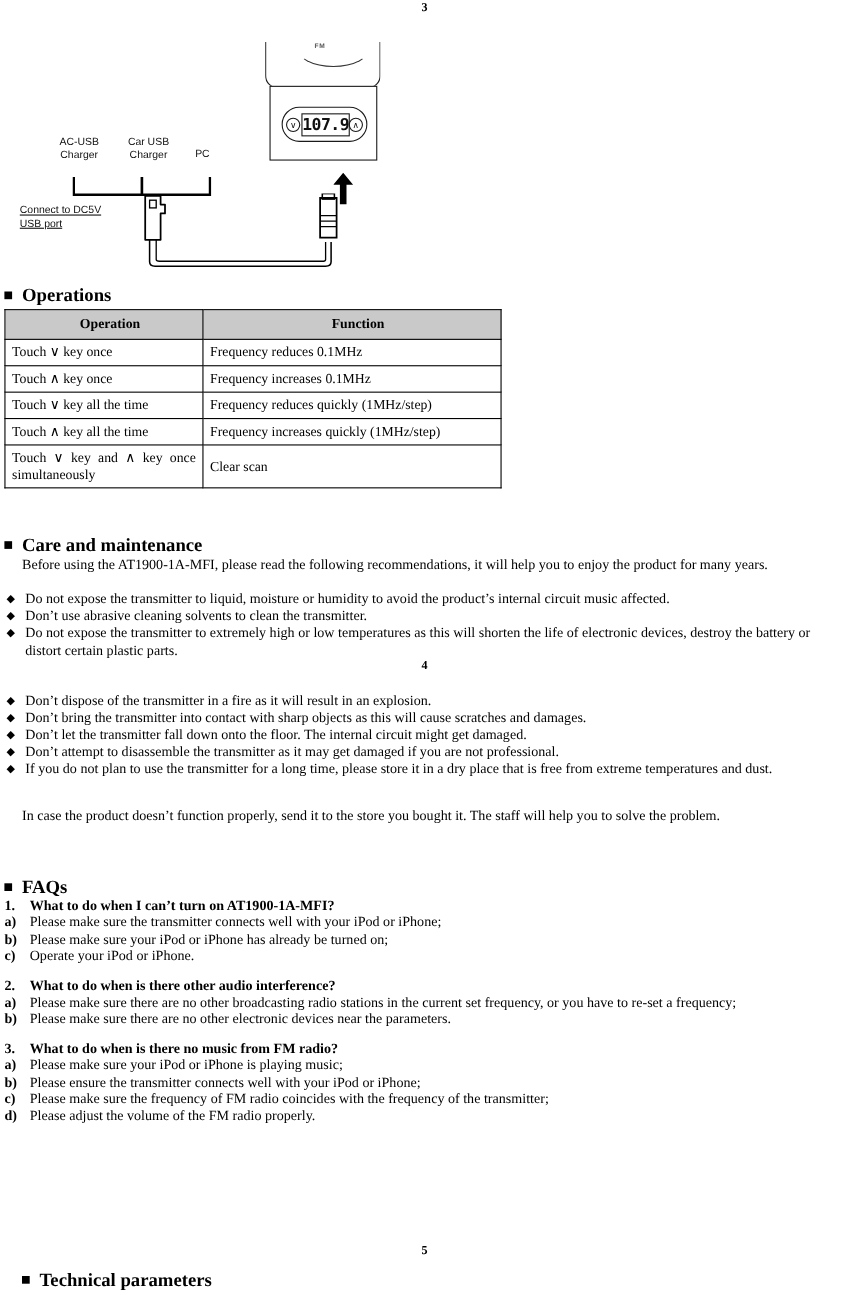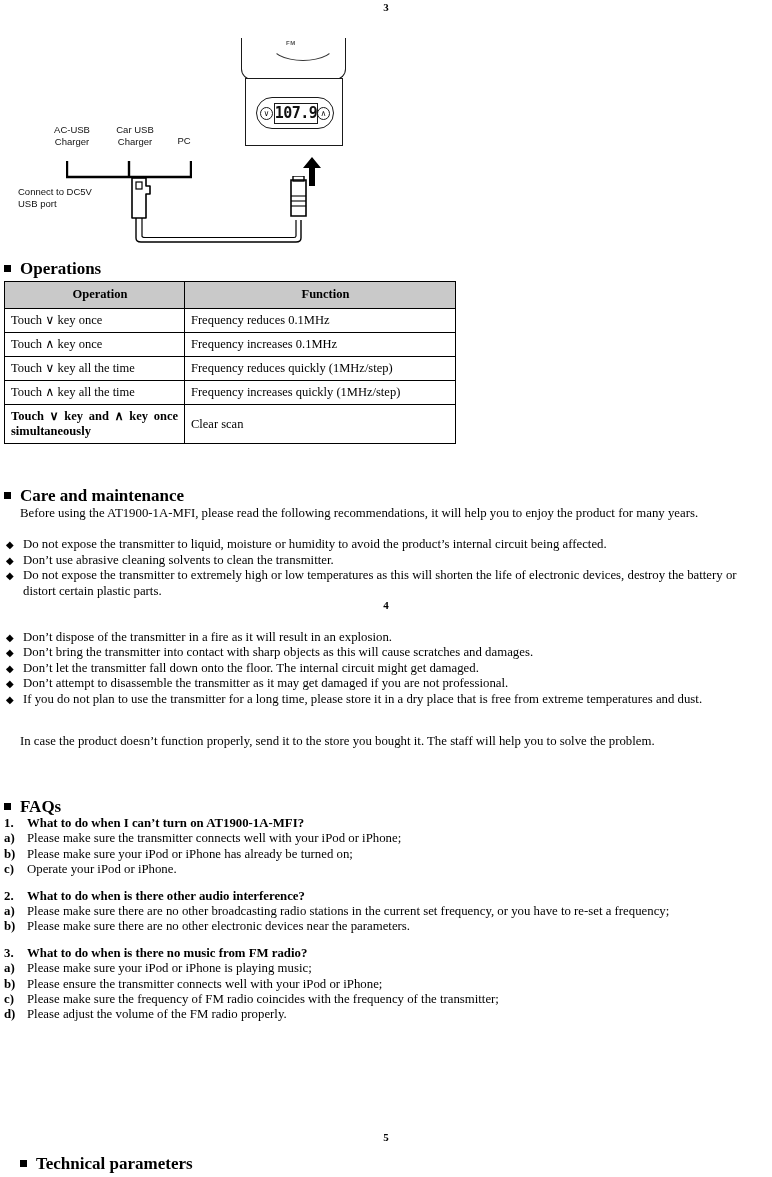--- a/index.html
+++ b/index.html
@@ -170,20 +170,21 @@
     height: 18px;
   }
   .dc5v-label {
     position: absolute;
     left: 18px;
     top: 170px;
     font-family: "Liberation Sans", sans-serif;
     font-size: 9.5px;
     line-height: 12px;
     color: #111;
+    text-decoration: underline;
   }
   .cable-svg {
     position: absolute;
     left: 120px;
     top: 160px;
   }
 
   
   .h-sec {
     font-family: "Liberation Serif", serif;
@@ -229,21 +230,20 @@
     font-size: 12.5px;
     padding: 5px 6px 6px 17px;
   }
   table.ops col.c1 { width: 180px; }
   table.ops col.c2 { width: 271px; }
   table.ops td.op { text-align: left; }
   table.ops td.fn { text-align: left; }
   table.ops tr.tall td.op {
     text-align: justify;
     text-align-last: left;
-    font-weight: bold;
   }
 
   
   .body-line {
     font-family: "Liberation Serif", serif;
     font-size: 12.8px;
     line-height: 15.4px;
     margin: 16px;
   }
   ul.diamonds {
@@ -413,21 +413,21 @@
 
 <div style="position:absolute; left:4px; top:487px; width:766px;">
   <div class="h-sec">
     <span class="sq"></span>
     <span>Care and maintenance</span>
   </div>
   <div class="body-line" style="margin-top:1px;">Before using the AT1900-1A-MFI, please read the following recommendations, it will help you to enjoy the product for many years.</div>
   <ul class="diamonds">
     <li>
       <span class="dia">◆</span>
-      <span>Do not expose the transmitter to liquid, moisture or humidity to avoid the product’s internal circuit being affected.</span>
+      <span>Do not expose the transmitter to liquid, moisture or humidity to avoid the product’s internal circuit music affected.</span>
     </li>
     <li>
       <span class="dia">◆</span>
       <span>Don’t use abrasive cleaning solvents to clean the transmitter.</span>
     </li>
     <li>
       <span class="dia">◆</span>
       <span>Do not expose the transmitter to extremely high or low temperatures as this will shorten the life of electronic devices, destroy the battery or distort certain plastic parts.</span>
     </li>
   </ul>

